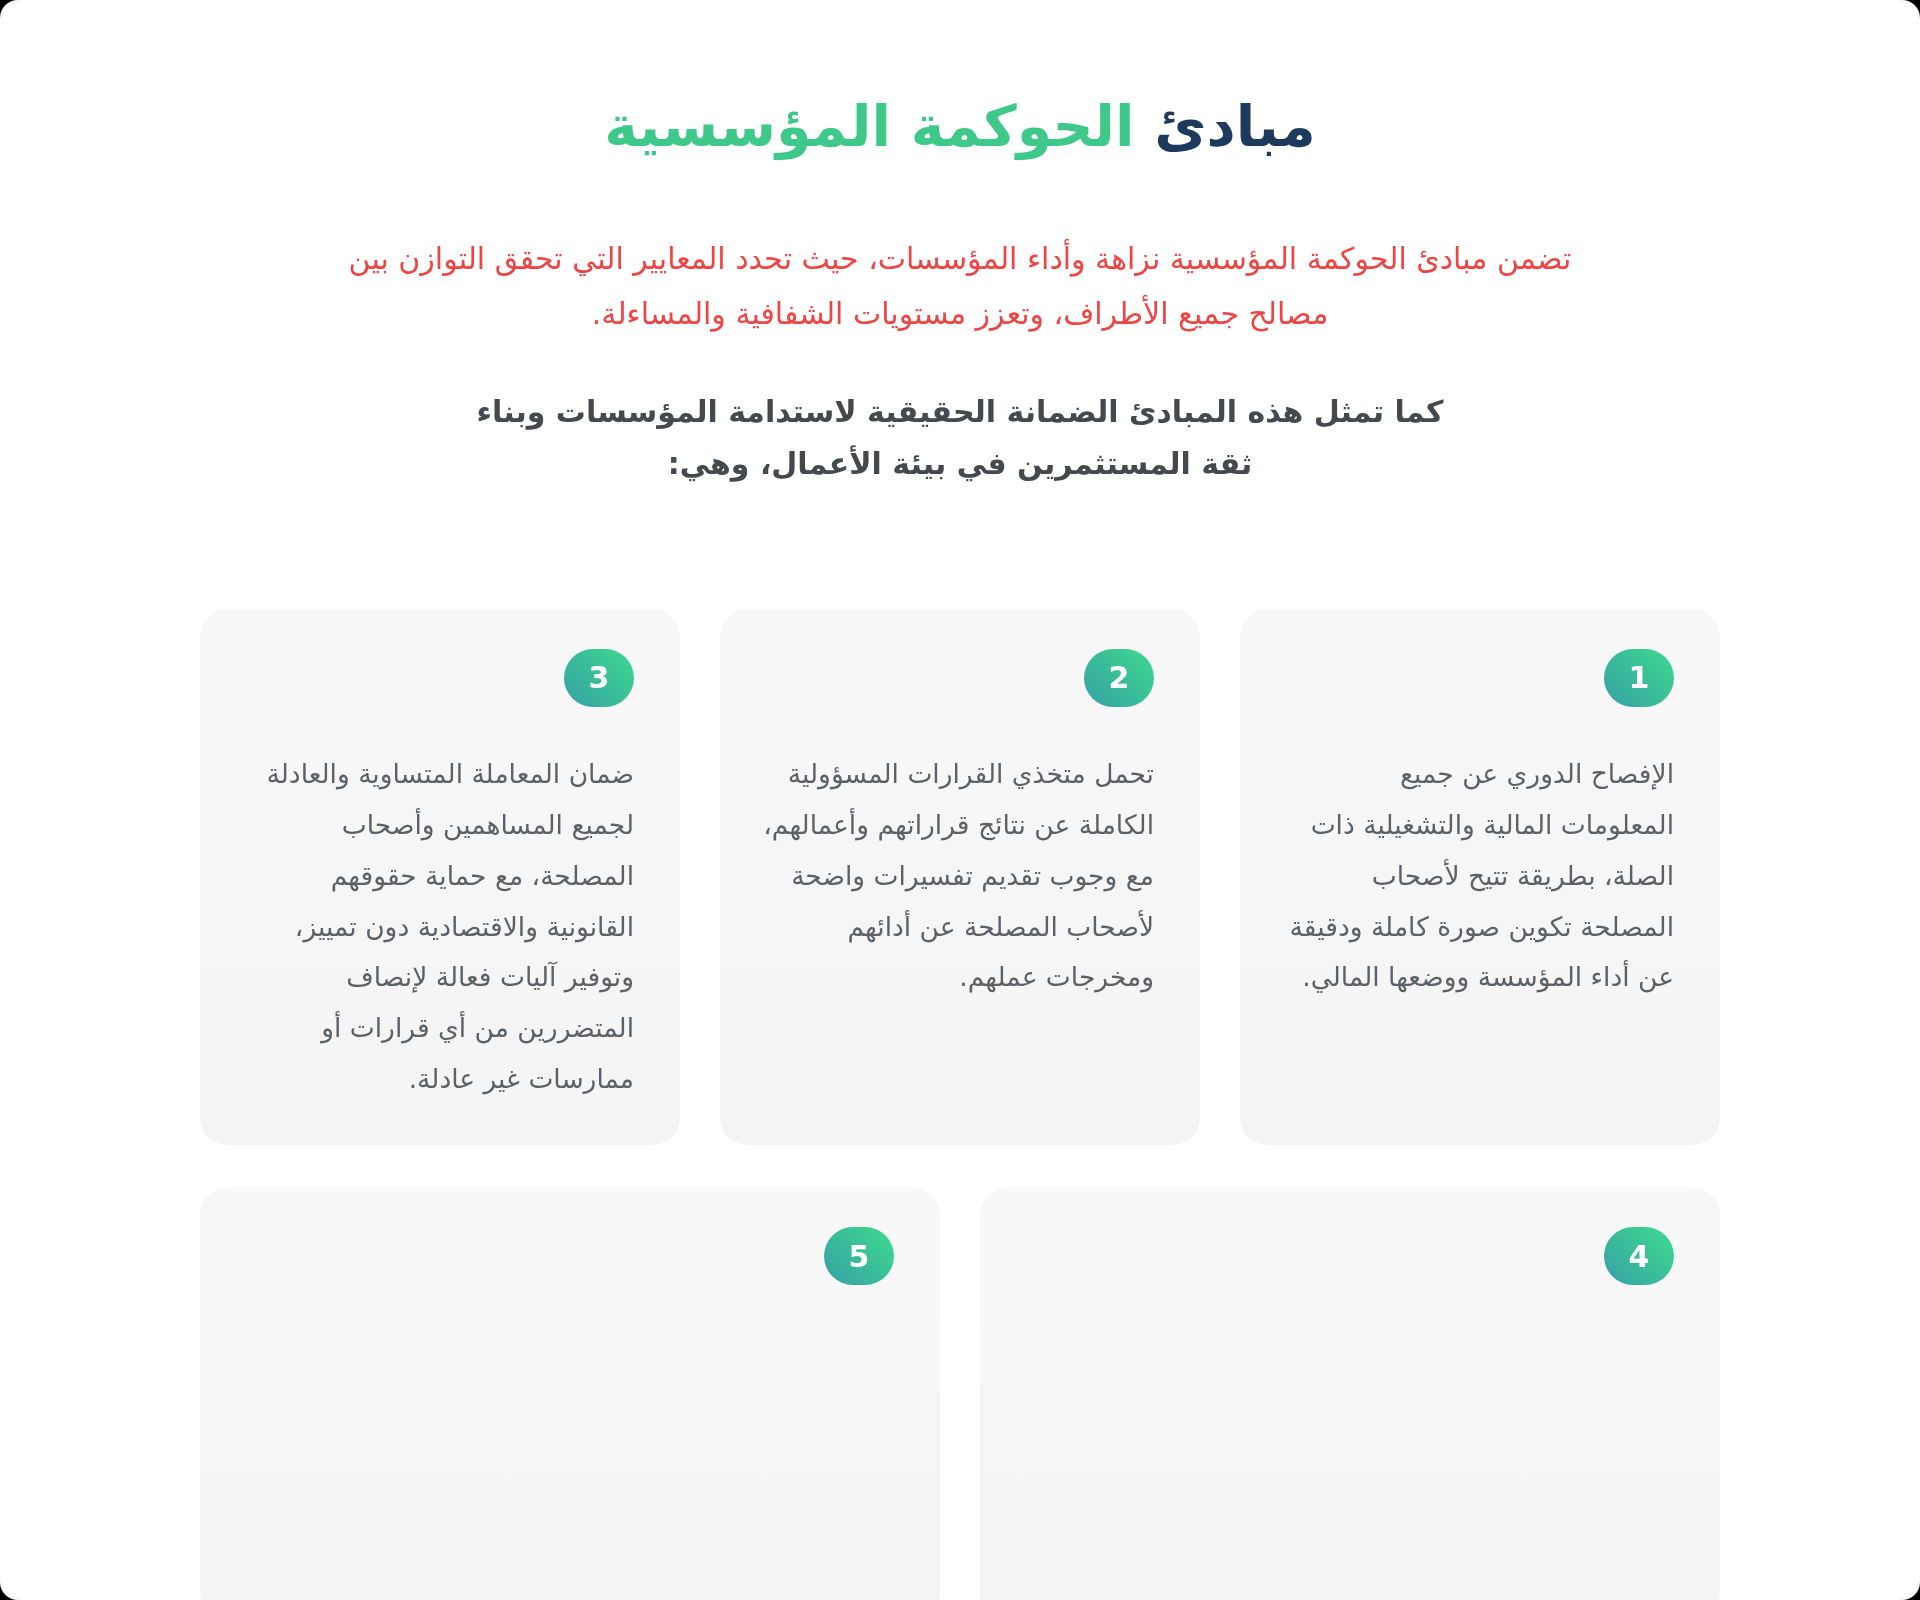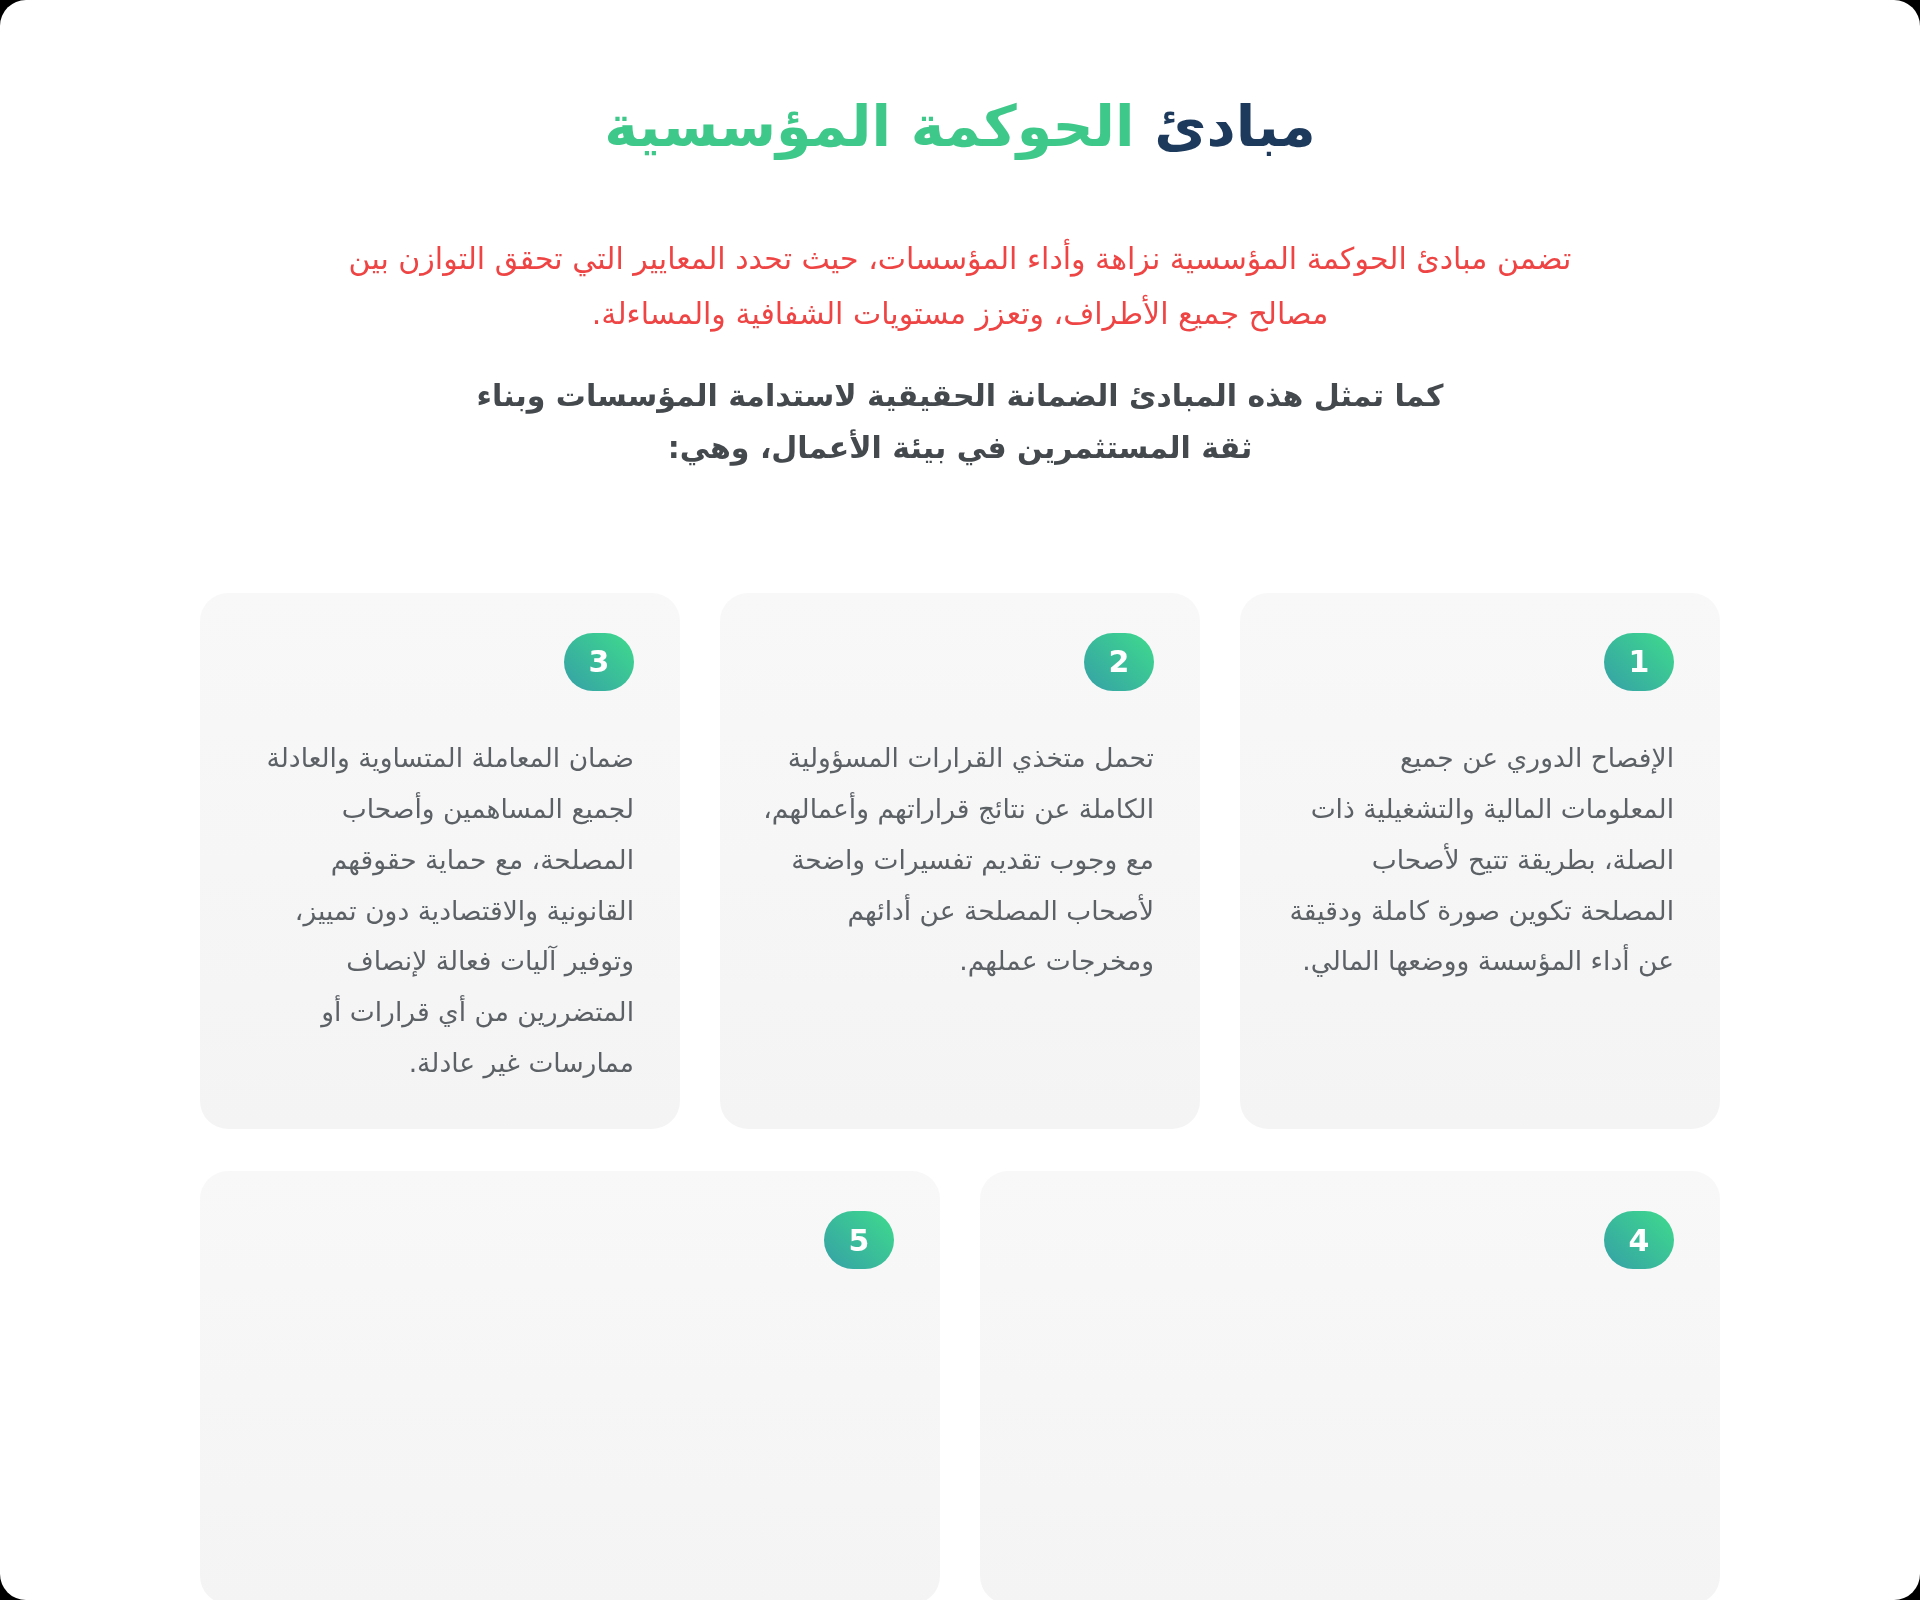--- a/index.html
+++ b/index.html
@@ -7,21 +7,21 @@
   body {
     font-family: "DejaVu Sans", sans-serif;
     width: 1920px;
     height: 1600px;
     overflow: hidden;
   }
   .page {
     width: 1920px;
     height: 1600px;
     background: #ffffff;
-    border-radius: 26px;
+    border-radius: 18px;
     direction: rtl;
     padding-top: 88px;
   }
   .page-title {
     text-align: center;
     font-size: 57px;
     font-weight: bold;
     letter-spacing: 0;
     line-height: 1.35;
   }
@@ -31,21 +31,21 @@
   .intro-1 {
     margin: 66px auto 0 auto;
     max-width: 1250px;
     text-align: center;
     font-size: 30px;
     color: #ef4444;
     line-height: 1.85;
     font-weight: normal;
   }
   .intro-2 {
-    margin: 28px auto 0 auto;
+    margin: 44px auto 0 auto;
     max-width: 1010px;
     text-align: center;
     font-size: 30px;
     color: #44494e;
     line-height: 1.75;
     font-weight: bold;
   }
 
   .grid {
     width: 1520px;

